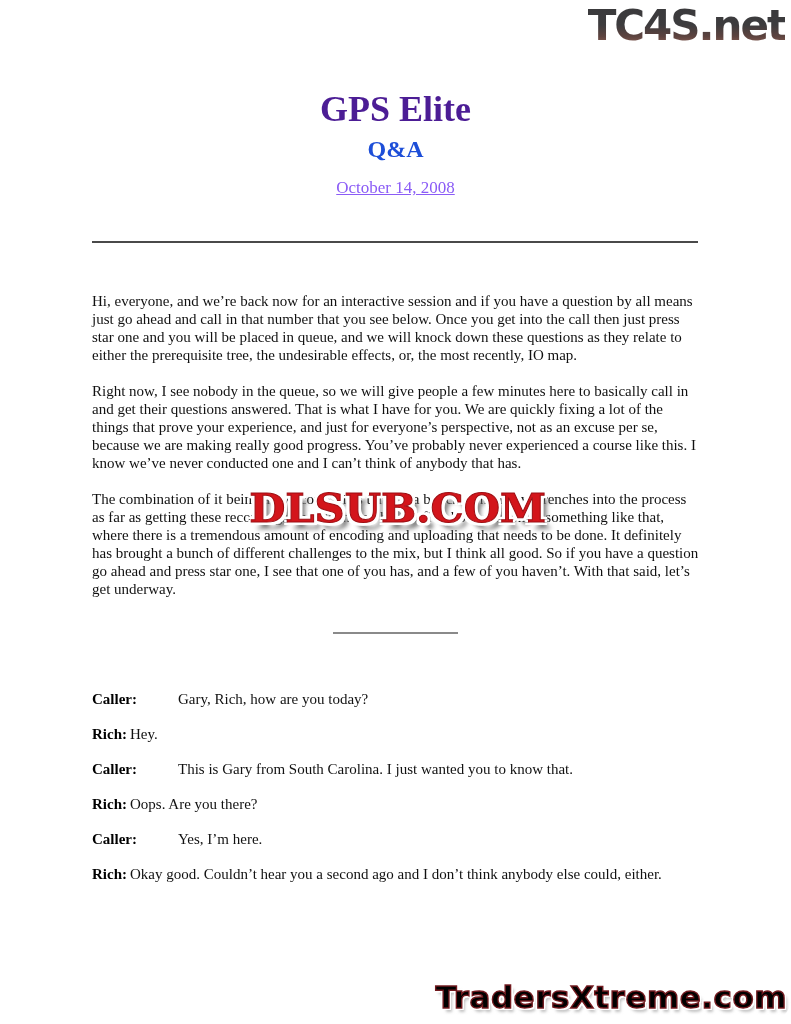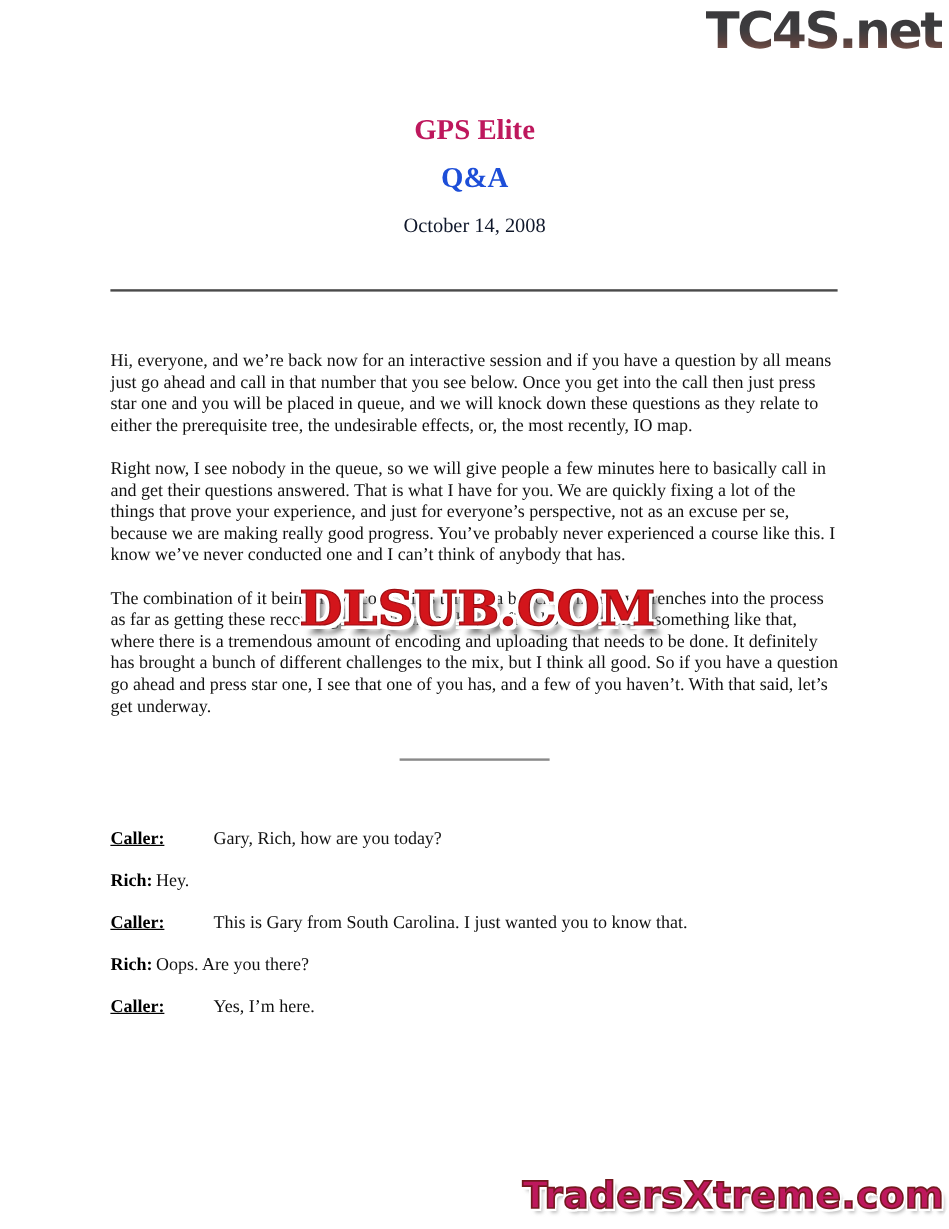--- a/index.html
+++ b/index.html
@@ -27,23 +27,23 @@
     -webkit-background-clip:text;
     background-clip:text;
     color:transparent;
   }
 
   
   .title-block {
     position:absolute; top:92px; left:0; width:100%;
     text-align:center;
   }
-  .doc-title   { font-size:24px; font-weight:bold; line-height:34px; margin-bottom:8px; color:#be185d; }
+  .doc-title   { font-size:36px; font-weight:bold; line-height:34px; margin-bottom:8px; color:#4c1d95; }
   .doc-subtitle{ font-size:24px; font-weight:bold; line-height:30px; margin-bottom:14px; color:#1d4ed8; }
-  .doc-date    { font-size:17px; line-height:20px; color:#0f172a; }
+  .doc-date    { font-size:17px; line-height:20px; color:#8b5cf6;text-decoration:underline; }
 
   
   .top-rule {
     position:absolute; top:241px; left:92px; width:606px;
     border-top:2px solid #4a4a4a;
   }
   .mini-divider {
     position:absolute; top:632px; left:333px; width:125px;
     border-top:2px solid #8a8a8a;
   }
@@ -78,32 +78,32 @@
     white-space:nowrap;
   }
 
   
   .dialogue {
     position:absolute; top:690px; left:92px; width:665px;
     font-size:15px; line-height:18px;
   }
   .dialogue-row { margin-bottom:17px; white-space:nowrap; }
   .speaker { font-weight:bold; display:inline-block; color:#000; }
-  .row-caller .speaker { width:86px;text-decoration:underline; }
+  .row-caller .speaker { width:86px; }
   .row-rich   .speaker { width:38px; }
 
   
   .footer-logo {
     position:absolute; top:978px; right:4px;
     font-family:"DejaVu Sans", sans-serif;
     font-weight:bold;
     font-size:31px;
     letter-spacing:0.5px;
     line-height:38px;
-    color:#be185d;
+    color:#000000;
     -webkit-text-stroke:1.4px #72191e;
     text-shadow:
       -2px -2px 0 #fff, 2px -2px 0 #fff, -2px 2px 0 #fff, 2px 2px 0 #fff,
       -2px 0 0 #fff, 2px 0 0 #fff, 0 -2px 0 #fff, 0 2px 0 #fff,
       3px 4px 3px rgba(150,150,150,0.6);
     white-space:nowrap;
   }
 </style>
 </head>
 <body>
@@ -147,18 +147,21 @@
     </div>
 
     <div class="dialogue-row row-rich">
       <span class="speaker">Rich:</span><span>Oops. Are you there?</span>
     </div>
 
     <div class="dialogue-row row-caller">
       <span class="speaker">Caller:</span><span>Yes, I’m here.</span>
     </div>
 
+    <div class="dialogue-row row-rich">
+      <span class="speaker">Rich:</span><span>Okay good. Couldn’t hear you a second ago and I don’t think anybody else could, either.</span>
+    </div>
 
   </div>
 
   <div class="footer-logo">TradersXtreme.com</div>
 
 </div>
 
 </body></html>

